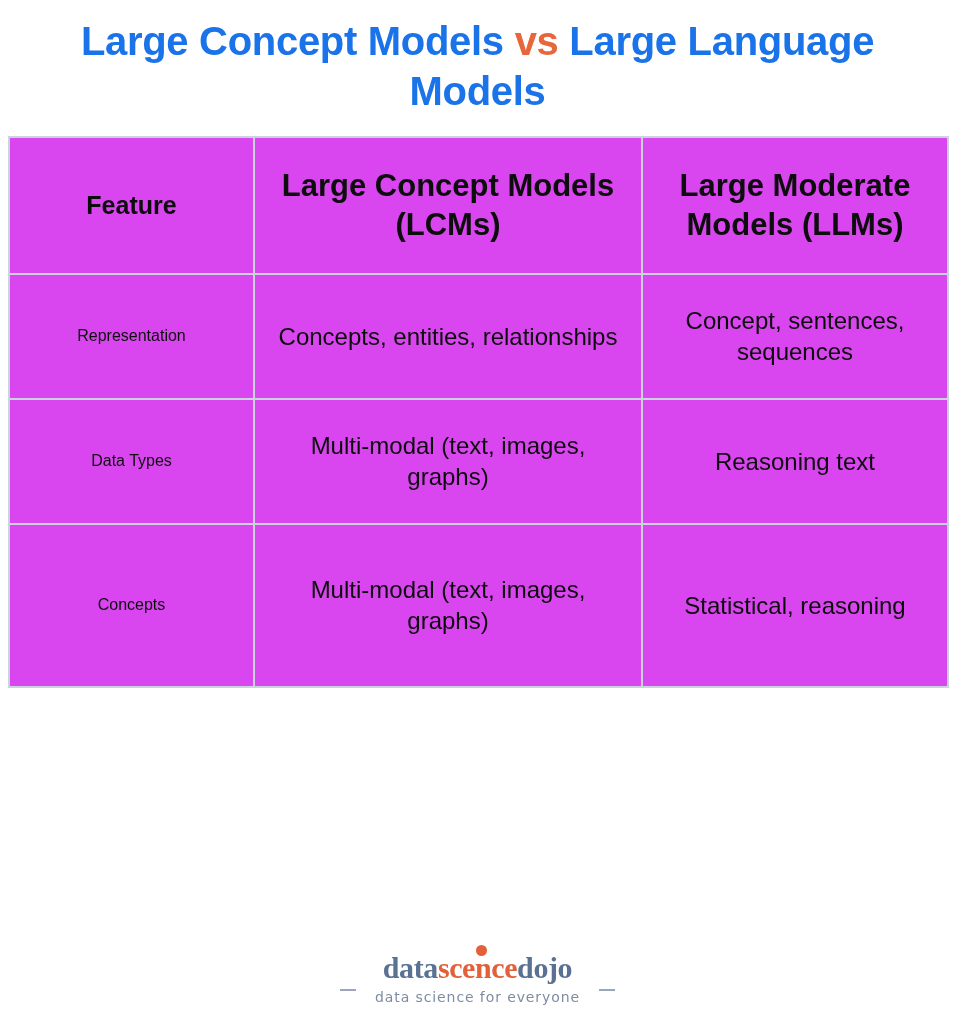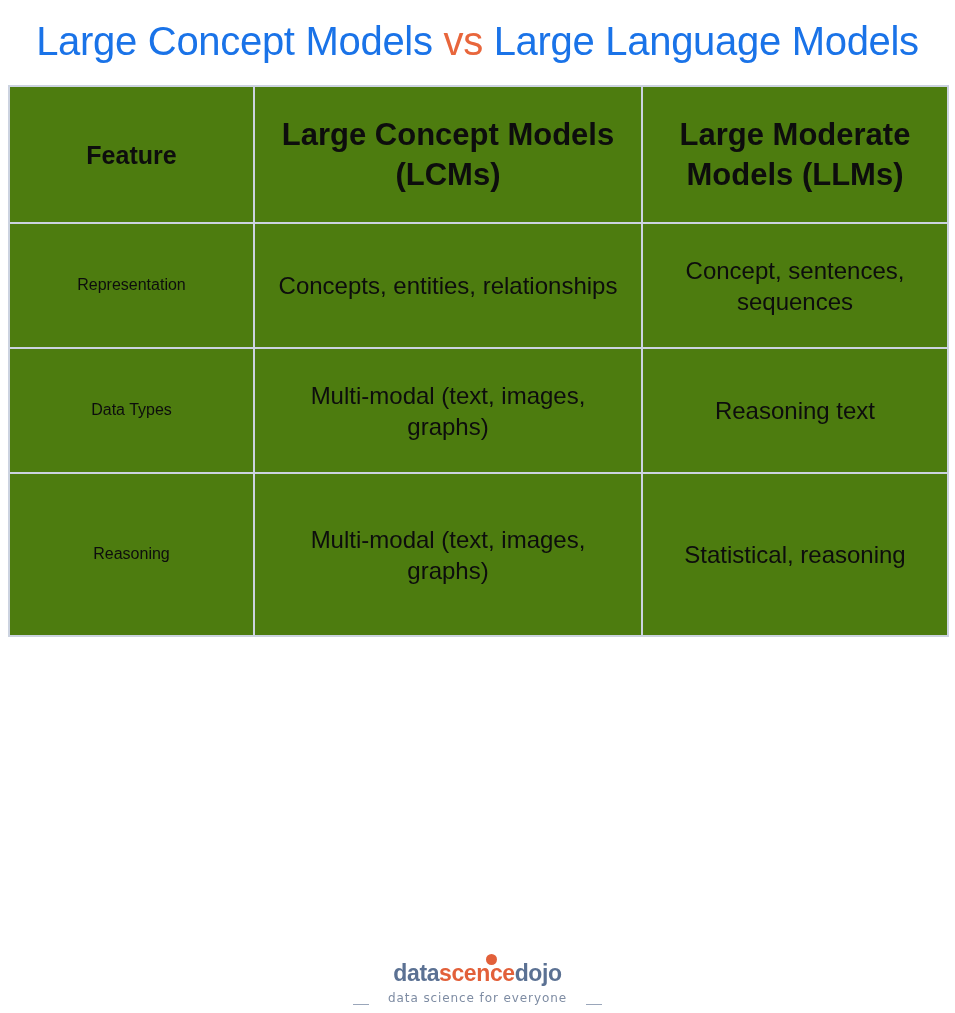--- a/index.html
+++ b/index.html
@@ -18,38 +18,38 @@
     position: relative;
   }
 
   
   .page-title {
     margin: 0;
     padding: 16px 36px 0 36px;
     text-align: center;
     font-size: 40px;
     line-height: 1.26;
-    font-weight: 400;
+    font-weight: 700;
     letter-spacing: -0.3px;
     color: #1A73E8;
   }
   .page-title .vs {
     color: #E8663C;
   }
 
   
   .table-wrap {
     margin: 19px 8px 0 8px;
     width: 939px;
   }
   table.compare {
     width: 100%;
     border-collapse: collapse;
     table-layout: fixed;
-    background: #4d7c0f;
+    background: #d946ef;
   }
   table.compare col.c-feature  { width: 245px; }
   table.compare col.c-lcm      { width: 388px; }
   table.compare col.c-llm      { width: 306px; }
 
   table.compare th,
   table.compare td {
     border: 2px solid #CCD3E0;
     text-align: center;
     vertical-align: middle;
@@ -86,45 +86,45 @@
     left: 0;
     right: 0;
     bottom: 8px;
     display: flex;
     flex-direction: column;
     align-items: center;
     justify-content: flex-end;
   }
   .logo {
     position: relative;
-    font-family: Liberation Sans, sans-serif;
-    font-size: 23px;
+    font-family: Liberation Serif, serif;
+    font-size: 30px;
     font-weight: 700;
     letter-spacing: -0.4px;
     line-height: 1;
     white-space: nowrap;
   }
   .logo .seg-blue   { color: #5B7193; }
   .logo .seg-orange { color: #E2603A; }
   .logo .dot {
     position: absolute;
     width: 11px;
     height: 11px;
     border-radius: 50%;
     background: #E2603A;
     top: -8px;
     left: 93px;
   }
   .tagline {
     margin-top: 6px;
     display: flex;
-    align-items: flex-end;
+    align-items: flex-start;
     gap: 19px;
     font-family: "DejaVu Sans", sans-serif;
-    font-size: 12px;
+    font-size: 14px;
     letter-spacing: 0.9px;
     color: #7E8CA3;
     white-space: nowrap;
   }
   .tagline .rule {
     display: block;
     width: 16px;
     height: 1.5px;
     background: #9AA6BA;
   }
@@ -153,21 +153,21 @@
         <td class="feature-cell">Representation</td>
         <td>Concepts, entities, relationships</td>
         <td>Concept, sentences, sequences</td>
       </tr>
       <tr>
         <td class="feature-cell">Data Types</td>
         <td>Multi-modal (text, images, graphs)</td>
         <td>Reasoning text</td>
       </tr>
       <tr>
-        <td class="feature-cell">Reasoning</td>
+        <td class="feature-cell">Concepts</td>
         <td>Multi-modal (text, images, graphs)</td>
         <td>Statistical, reasoning</td>
       </tr>
     </tbody>
   </table>
 </div>
 
 <div class="footer">
   <div class="logo">
     <span class="dot"></span><span class="seg-blue">data</span><span class="seg-orange">sc</span><span class="seg-orange">ence</span><span class="seg-blue">dojo</span>

